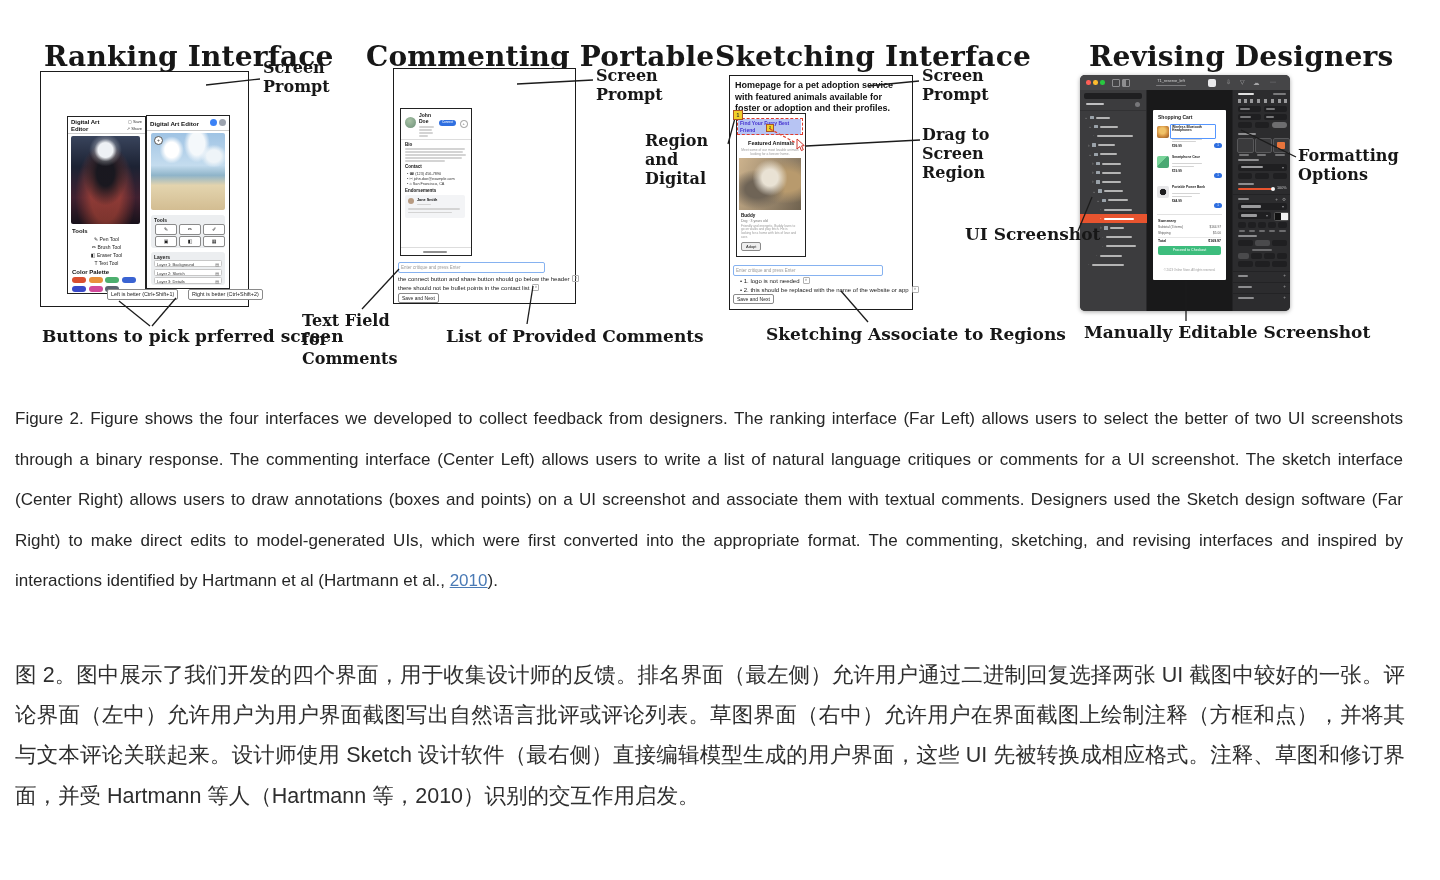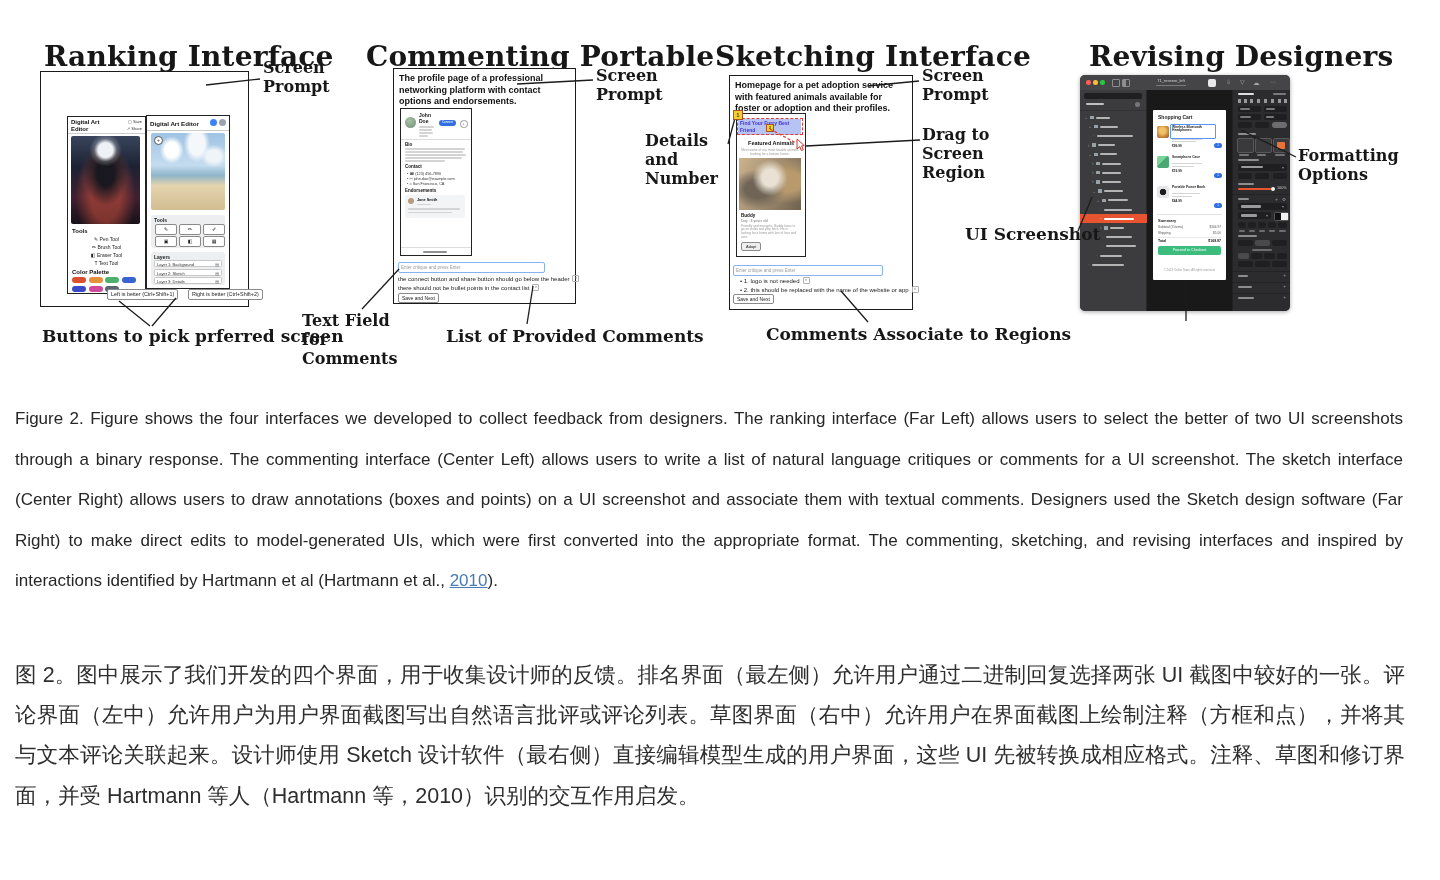--- a/index.html
+++ b/index.html
@@ -110,21 +110,20 @@
       <div class="t" style="left:3px;top:16.5px;width:68px;height:7px;background:#fff;border:0.8px solid #c7c7c7;border-radius:1.5px;font-size:4px;line-height:7px;color:#333;padding-left:2px;box-sizing:border-box;"><span>Layer 2: Sketch</span><span style="position:absolute;right:2px;color:#555;">▤</span></div>
       <div class="t" style="left:3px;top:25px;width:68px;height:7px;background:#fff;border:0.8px solid #c7c7c7;border-radius:1.5px;font-size:4px;line-height:7px;color:#333;padding-left:2px;box-sizing:border-box;"><span>Layer 3: Details</span><span style="position:absolute;right:2px;color:#555;">▤</span></div>
     </div>
   </div>
 
   <div class="btn" style="left:107px;top:289px;height:9px;font-size:5.4px;line-height:9px;padding:0 3px;">Left is better (Ctrl+Shift+1)</div>
   <div class="btn" style="left:188px;top:289px;height:9px;font-size:5.4px;line-height:9px;padding:0 3px;">Right is better (Ctrl+Shift+2)</div>
 
   <div class="t serifb ptitle" style="left:366px;top:40px;">Commenting Portable</div>
   <div class="t pbox" style="left:393px;top:68px;width:181px;height:234px;"></div>
-  <div class="t prompt" style="left:399px;top:73px;width:168px;">The profile page of a professional networking platform with contact options and endorsements.</div>
 
   <div class="card" style="left:400px;top:108px;width:70px;height:146px;border-width:1.1px;overflow:hidden;">
     <div class="t" style="left:4px;top:8px;width:11px;height:11px;border-radius:50%;background:radial-gradient(circle at 40% 35%,#a9c3a6,#6c8f78);"></div>
     <div class="t" style="left:18px;top:4px;width:15px;font-size:5px;font-weight:700;line-height:5.5px;color:#111;">John Doe</div>
     <div class="t" style="left:38px;top:11px;width:17px;height:5.5px;background:#2f6fe0;border-radius:3px;color:#fff;font-size:3px;line-height:5.5px;text-align:center;">Connect</div>
     <div class="t" style="left:59px;top:11px;width:5.5px;height:5.5px;border:0.8px solid #999;border-radius:50%;font-size:4px;line-height:5px;text-align:center;color:#666;">+</div>
     <div>
       <div class="bar l" style="left:18px;top:17px;width:15px;height:1.6px;"></div>
       <div class="bar l" style="left:18px;top:20px;width:13px;height:1.6px;"></div>
       <div class="bar l" style="left:18px;top:23px;width:14px;height:1.6px;"></div>
@@ -429,26 +428,27 @@
       <div class="ilab" style="left:5px;top:207px;width:16px;background:#8d8d8f;"></div>
       <span class="t" style="right:5px;top:205px;font-size:4.5px;color:#9a9a9c;">+</span>
     </div>
   </div>
 
   <div class="t serifb ann" style="left:263px;top:58px;width:70px;">Screen Prompt</div>
   <div class="t serifb ann2" style="left:42px;top:326px;">Buttons to pick prferred screen</div>
   <div class="t serifb ann" style="left:596px;top:66px;width:70px;">Screen Prompt</div>
   <div class="t serifb ann2" style="left:446px;top:326px;">List of Provided Comments</div>
   <div class="t serifb ann" style="left:302px;top:311px;width:102px;">Text Field for Comments</div>
-  <div class="t serifb ann" style="left:645px;top:131px;width:94px;">Details and Number</div>
+  <div class="t serifb ann" style="left:645px;top:131px;width:94px;">Region and Digital</div>
   <div class="t serifb ann" style="left:922px;top:66px;width:70px;">Screen Prompt</div>
   <div class="t serifb ann" style="left:922px;top:125px;width:110px;">Drag to Screen Region</div>
   <div class="t serifb ann2" style="left:965px;top:224px;">UI Screenshot</div>
-  <div class="t serifb ann2" style="left:766px;top:324px;">Comments Associate to Regions</div>
+  <div class="t serifb ann2" style="left:766px;top:324px;">Sketching Associate to Regions</div>
   <div class="t serifb ann" style="left:1298px;top:146px;width:92px;">Formatting Options</div>
+  <div class="t serifb ann2" style="left:1084px;top:322px;">Manually Editable Screenshot</div>
 
   <svg class="overlay" width="1440" height="392" viewBox="0 0 1440 392">
     <g stroke="#1c1c1c" stroke-width="1.3" fill="none">
       <line x1="260" y1="79" x2="206" y2="85"></line>
       <line x1="119" y1="301" x2="150" y2="326"></line>
       <line x1="176" y1="298" x2="152" y2="326"></line>
       <line x1="593" y1="80" x2="517" y2="84"></line>
       <line x1="362" y1="309" x2="399" y2="269"></line>
       <line x1="533" y1="286" x2="527" y2="324"></line>
       <line x1="919" y1="81" x2="868" y2="86"></line>

